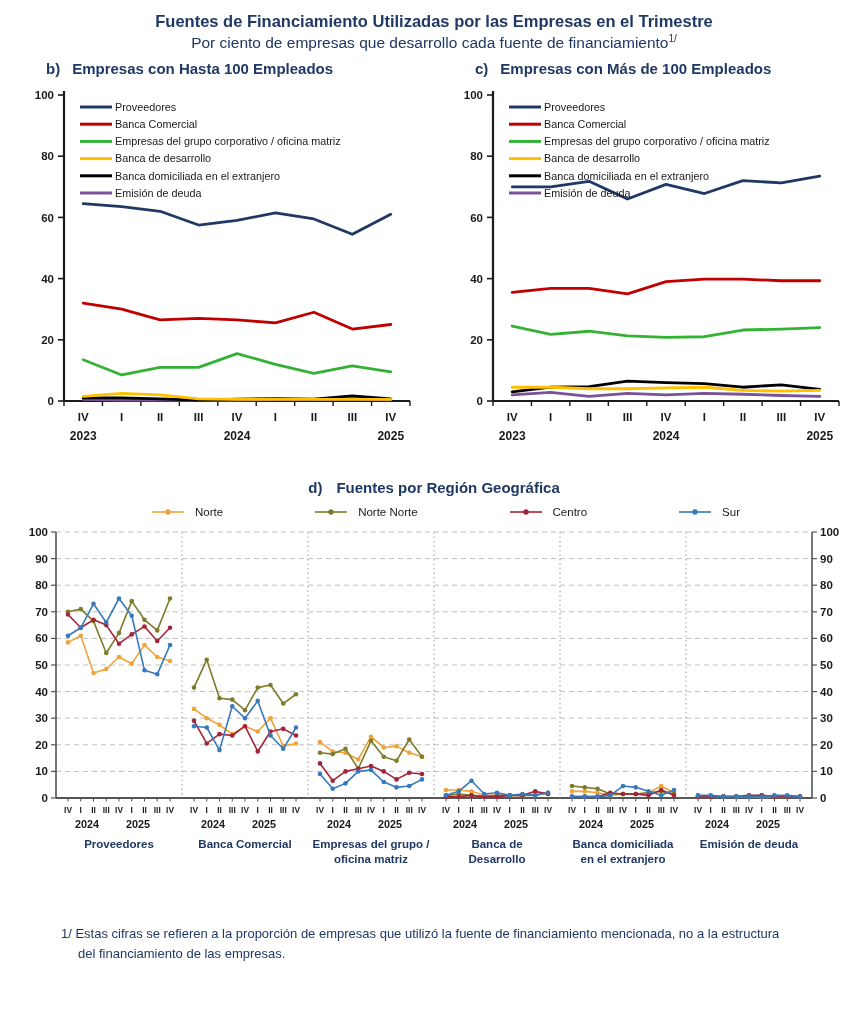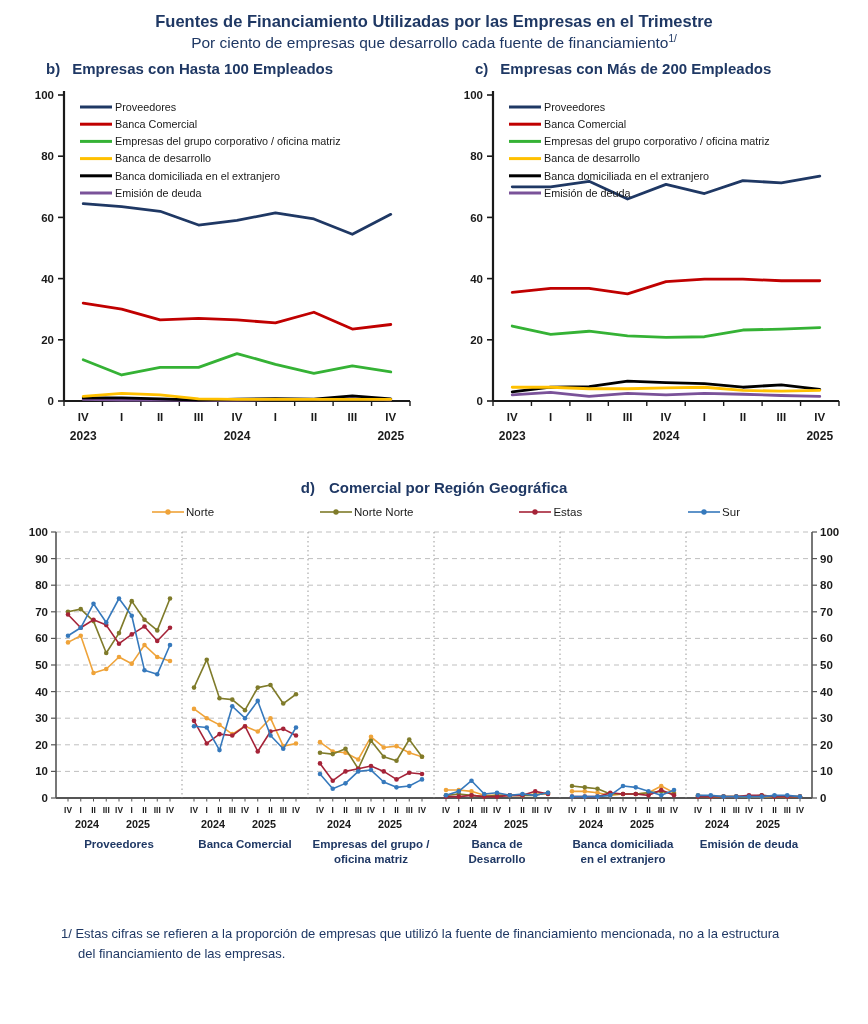--- a/index.html
+++ b/index.html
@@ -14,21 +14,21 @@
   .row-bc { display:flex; gap:26px; padding:0 18px; margin-top:0; }
   figure { margin:0; flex:1; min-width:0; }
   .panel-caption { font-size:15px; font-weight:bold; color:#1F3864; padding-left:28px; margin:0 0 4px 0; }
   .panel-caption .cap-text { margin-left:12px; }
 
   .section-d { margin-top:12px; }
   .d-title { text-align:center; font-size:15px; font-weight:bold; color:#1F3864; margin:10px 0 10px 0; }
   .d-title .cap-text { margin-left:14px; }
 
   .d-legend { display:flex; justify-content:space-between; align-items:center; padding:0 128px 0 150px; margin-bottom:2px; }
-  .legend-item { display:flex; align-items:center; gap:0; font-size:11.5px; color:#1a1a1a; }
+  .legend-item { display:flex; align-items:center; gap:9px; font-size:11.5px; color:#1a1a1a; }
 
   .d-chart-wrap { padding:0 14px; }
 
   footer { margin-top:34px; }
   .footnote { font-size:13px; color:#1F3864; margin:0 70px 0 78px; text-indent:-17px; line-height:1.5; }
 
   svg text { font-family:"Liberation Sans", sans-serif; }
 </style>
 </head>
 <body>
@@ -94,21 +94,21 @@
           <text x="97" y="64.1" font-size="10.8" fill="#1a1a1a">Empresas del grupo corporativo / oficina matriz</text>
           <line x1="62" y1="77.6" x2="94" y2="77.6" stroke="#FFC000" stroke-width="3"></line>
           <text x="97" y="81.3" font-size="10.8" fill="#1a1a1a">Banca de desarrollo</text>
           <line x1="62" y1="94.8" x2="94" y2="94.8" stroke="#000000" stroke-width="3"></line>
           <text x="97" y="98.5" font-size="10.8" fill="#1a1a1a">Banca domiciliada en el extranjero</text>
           <line x1="62" y1="112" x2="94" y2="112" stroke="#7A5299" stroke-width="3"></line>
           <text x="97" y="115.7" font-size="10.8" fill="#1a1a1a">Emisión de deuda</text>
         </svg>
     </figure>
     <figure>
-      <figcaption class="panel-caption"><span class="cap-prefix">c)</span><span class="cap-text">Empresas con Más de 200 Empleados</span></figcaption>
+      <figcaption class="panel-caption"><span class="cap-prefix">c)</span><span class="cap-text">Empresas con Más de 100 Empleados</span></figcaption>
       <svg id="chartC" width="402" height="382" viewBox="0 0 402 382">
           <line x1="46" y1="10" x2="46" y2="320" stroke="#1a1a1a" stroke-width="2.2"></line>
           <line x1="46" y1="320" x2="392" y2="320" stroke="#1a1a1a" stroke-width="2.2"></line>
           <line x1="40" y1="320" x2="46" y2="320" stroke="#1a1a1a" stroke-width="1.6"></line>
           <text x="36" y="324.2" text-anchor="end" font-size="11.5" font-weight="600" fill="#1a1a1a">0</text>
           <line x1="40" y1="258.8" x2="46" y2="258.8" stroke="#1a1a1a" stroke-width="1.6"></line>
           <text x="36" y="263" text-anchor="end" font-size="11.5" font-weight="600" fill="#1a1a1a">20</text>
           <line x1="40" y1="197.6" x2="46" y2="197.6" stroke="#1a1a1a" stroke-width="1.6"></line>
           <text x="36" y="201.79999999999998" text-anchor="end" font-size="11.5" font-weight="600" fill="#1a1a1a">40</text>
           <line x1="40" y1="136.4" x2="46" y2="136.4" stroke="#1a1a1a" stroke-width="1.6"></line>
@@ -155,42 +155,42 @@
           <text x="97" y="81.3" font-size="10.8" fill="#1a1a1a">Banca de desarrollo</text>
           <line x1="62" y1="94.8" x2="94" y2="94.8" stroke="#000000" stroke-width="3"></line>
           <text x="97" y="98.5" font-size="10.8" fill="#1a1a1a">Banca domiciliada en el extranjero</text>
           <line x1="62" y1="112" x2="94" y2="112" stroke="#7A5299" stroke-width="3"></line>
           <text x="97" y="115.7" font-size="10.8" fill="#1a1a1a">Emisión de deuda</text>
         </svg>
     </figure>
   </div>
 
   <section class="section-d">
-    <h3 class="d-title"><span class="cap-prefix">d)</span><span class="cap-text">Comercial por Región Geográfica</span></h3>
+    <h3 class="d-title"><span class="cap-prefix">d)</span><span class="cap-text">Fuentes por Región Geográfica</span></h3>
     <div id="legendD" class="d-legend">
         <div class="legend-item">
           <svg width="36" height="10">
             <line x1="2" y1="5" x2="34" y2="5" stroke="#EFA339" stroke-width="1.6"></line>
             <circle cx="18" cy="5" r="2.7" fill="#EFA339"></circle>
           </svg>
           <span>Norte</span>
         </div>
         <div class="legend-item">
           <svg width="36" height="10">
             <line x1="2" y1="5" x2="34" y2="5" stroke="#7F7B2A" stroke-width="1.6"></line>
             <circle cx="18" cy="5" r="2.7" fill="#7F7B2A"></circle>
           </svg>
           <span>Norte Norte</span>
         </div>
         <div class="legend-item">
           <svg width="36" height="10">
             <line x1="2" y1="5" x2="34" y2="5" stroke="#A52338" stroke-width="1.6"></line>
             <circle cx="18" cy="5" r="2.7" fill="#A52338"></circle>
           </svg>
-          <span>Estas</span>
+          <span>Centro</span>
         </div>
         <div class="legend-item">
           <svg width="36" height="10">
             <line x1="2" y1="5" x2="34" y2="5" stroke="#3679BC" stroke-width="1.6"></line>
             <circle cx="18" cy="5" r="2.7" fill="#3679BC"></circle>
           </svg>
           <span>Sur</span>
         </div>
       </div>
     <div class="d-chart-wrap">

